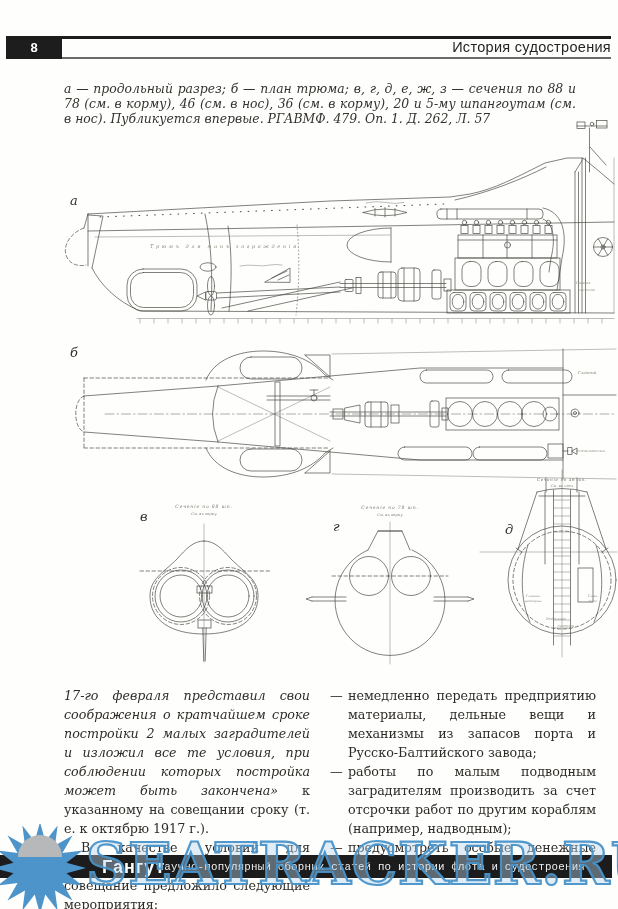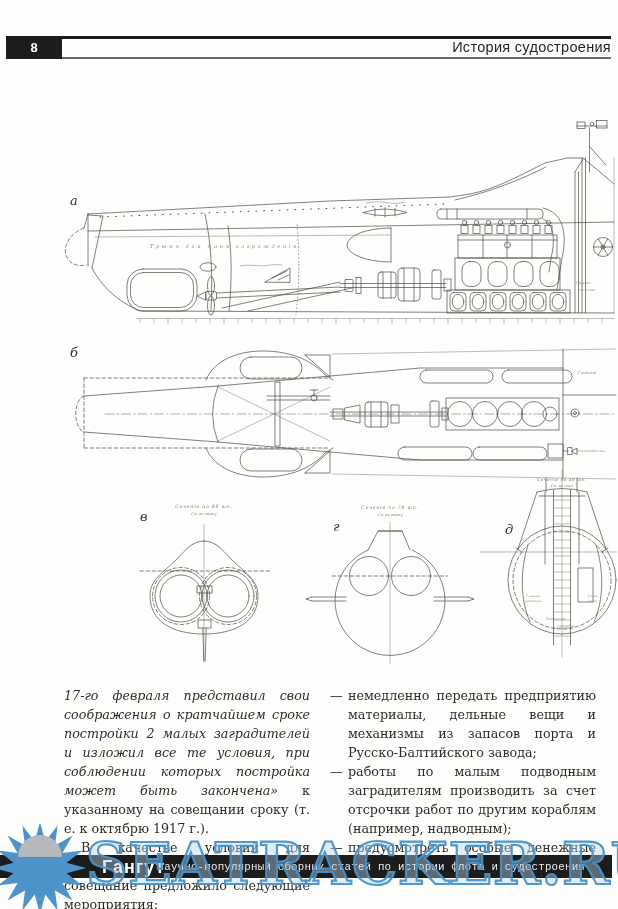--- a/index.html
+++ b/index.html
@@ -56,20 +56,21 @@
 <body>
 
 <div class="top-rule"></div>
 <div class="page-num-box">
   <span class="page-num">8</span>
 </div>
 <div class="header-title">История судостроения</div>
 <div class="title-underline"></div>
 
 <div class="fig-caption">
+  <p>а — продольный разрез; б — план трюма; в, г, д, е, ж, з — сечения по 88 и 78 (см. в корму), 46 (см. в нос), 36 (см. в корму), 20 и 5-му шпангоутам (см. в нос). Публикуется впервые. РГАВМФ. 479. Оп. 1. Д. 262, Л. 57</p>
 </div>
 
 <div class="figure-wrap">
 <svg width="618" height="566" viewBox="0 0 618 566">
 
   <g>
     <text class="lbl" x="70" y="93">а</text>
 
     <path d="M88,102 L330,89 L450,85 L470,82 C495,77 515,66 545,51 L567,46 L583,46 L600,60 L614,72"></path>
     <path class="rivets" d="M100,105 L445,92"></path>

